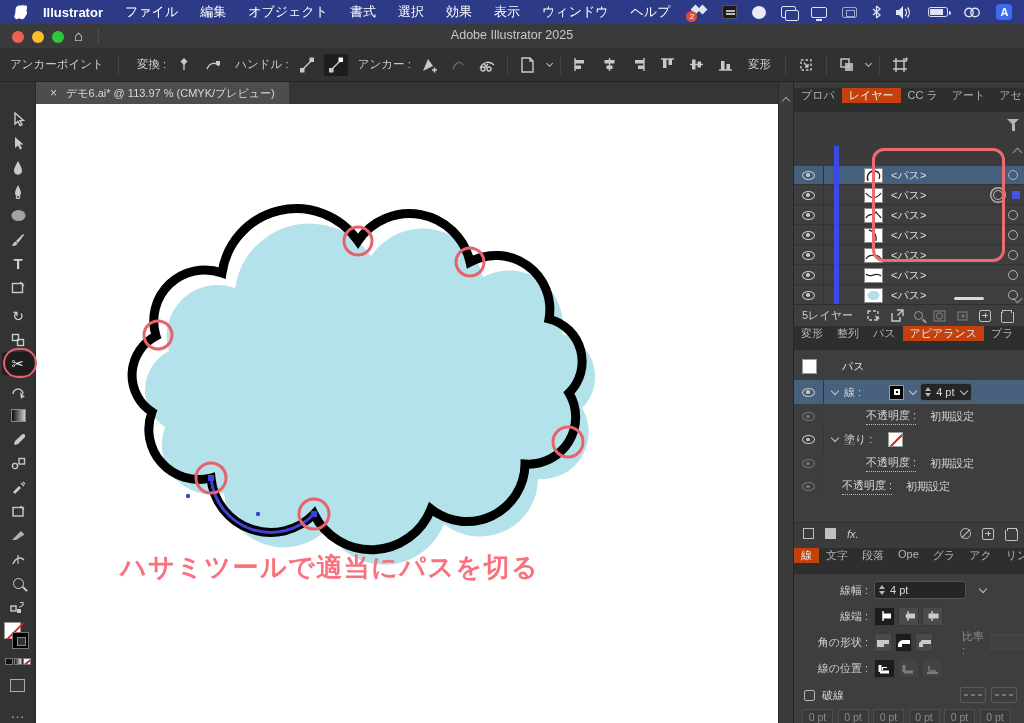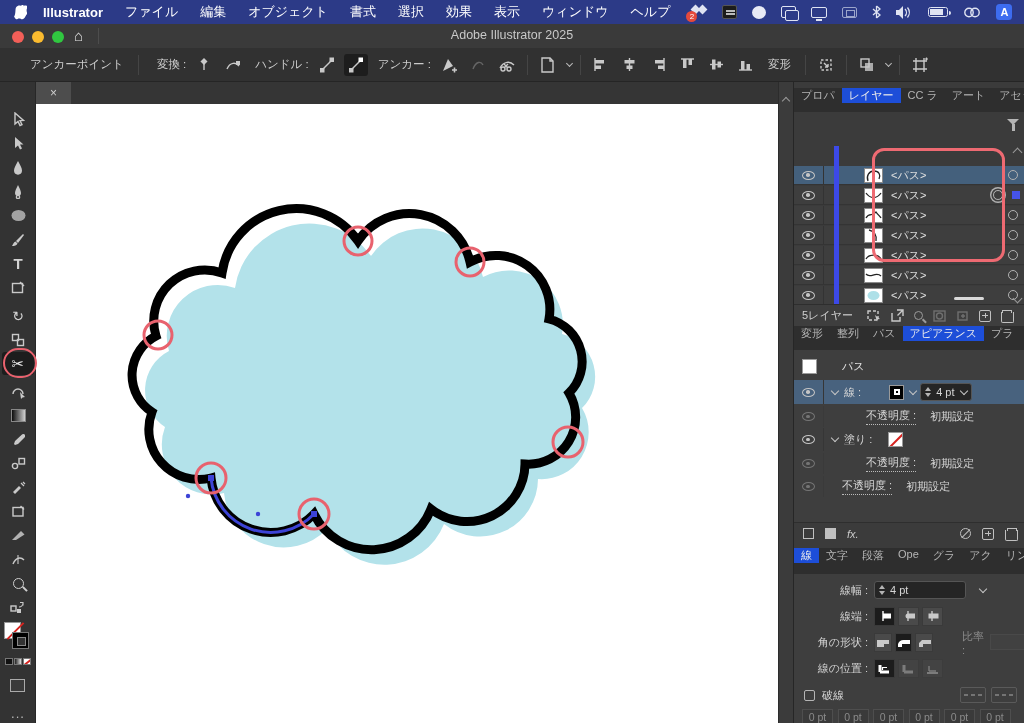--- a/index.html
+++ b/index.html
@@ -60,21 +60,21 @@
   .tl.yel { left:32px; background:#fbbb2f; }
   .tl.grn { left:52px; background:#30c740; }
   .home { position:absolute; left:74px; top:3px; color:#e3e3e3; font-size:15px; }
   #titlebar .title { position:absolute; left:0; right:0; top:4px; text-align:center;
     color:#c9c9c9; font-size:12.5px; }
   .tb-div { position:absolute; left:98px; top:4px; width:1px; height:16px; background:#4d4d4d; }
 
   
   #controlbar { position:absolute; left:0; top:48px; width:1024px; height:34px;
     background:#313131; border-bottom:1px solid #252525; display:flex;
-    align-items:center; color:#cfcfcf; font-size:11.5px; z-index:28;padding-left:20px; }
+    align-items:center; color:#cfcfcf; font-size:11.5px; z-index:28; }
   #controlbar .lbl { margin:0 6px 0 10px; white-space:nowrap; }
   #controlbar .grp { display:flex; align-items:center; gap:5px; }
   .cdiv { width:1px; height:20px; background:#454545; margin:0 8px; }
   .cbtn { width:24px; height:22px; display:flex; align-items:center; justify-content:center;
     border-radius:3px; }
   .cbtn.on { background:#1d1d1d; }
   .cbtn.dim { opacity:.35; }
   .cbtn svg { display:block; }
   .ddchev { width:5px; height:5px; border-right:1.4px solid #bbb;
     border-bottom:1.4px solid #bbb; transform:rotate(45deg); margin-left:2px; margin-top:-2px; }
@@ -134,21 +134,21 @@
     border-left:1.5px solid #9a9a9a; border-top:1.5px solid #9a9a9a; transform:rotate(45deg); }
 
   
   #sidebar { position:absolute; left:793px; top:82px; width:231px; height:641px;
     background:#3b3b3b; border-left:1px solid #262626; color:#d6d6d6; font-size:11px;
     z-index:22; }
   .tabstrip { position:absolute; left:0; width:231px; height:24px; background:#2e2e2e;
     display:flex; align-items:flex-start; }
   .tabstrip .tab { padding:0 7px; display:flex; align-items:center; color:#b5b5b5;
     white-space:nowrap; font-size:11px; }
-  .tabstrip .tab.active { background:#1d4ed8; color:#ececec; }
+  .tabstrip .tab.active { background:#c2410c; color:#ececec; }
   .hamb { width:13px; height:2px; background:#b5b5b5; position:relative; align-self:center;
     margin:0 8px 0 auto; }
   .hamb::before,.hamb::after { content:""; position:absolute; left:0; width:13px; height:2px;
     background:#b5b5b5; }
   .hamb::before { top:-4px; } .hamb::after { top:4px; }
 
   
   #searchrow { position:absolute; left:0; top:30px; width:231px; height:28px; }
   #searchbox { position:absolute; left:8px; top:3px; width:192px; height:21px;
     background:#262626; border:1px solid #1d1d1d; border-radius:3px; display:flex;
@@ -466,20 +466,21 @@
           <path d="M4 1 v14 M12 1 v14 M1 4 h14 M1 12 h14"></path>
           <path d="M13 2 h3 M14.5 0.5 v3" stroke-width="1.2"></path>
         </svg>
     </span>
   </span>
 </div>
 
 <div id="tabbar">
   <div id="doctab">
     <span class="x">×</span>
+    <span>デモ6.ai* @ 113.97 % (CMYK/プレビュー)</span>
   </div>
 </div>
 
 <div id="toolbar">
   <span class="tool" style="top:26px">
     <svg class="icon" width="13" height="15">
         <path d="M3 1 L3 12 L6 9.4 L8 13.5 L10 12.6 L8 8.6 L11.5 8.4 Z"></path>
       </svg>
   </span>
   <span class="tool" style="top:50px">
@@ -606,20 +607,21 @@
     </g>
     <g fill="none" stroke="#e8626e" stroke-width="3">
       <circle cx="322" cy="137" r="14"></circle>
       <circle cx="434" cy="158" r="14"></circle>
       <circle cx="122" cy="231" r="14"></circle>
       <circle cx="532" cy="338" r="15"></circle>
       <circle cx="278" cy="410" r="15"></circle>
       <circle cx="175" cy="374" r="15"></circle>
     </g>
   </svg>
+  <div id="annotation">ハサミツールで適当にパスを切る</div>
 </div>
 
 <div id="gutter">
     <span class="up"></span>
   </div>
 
 <div id="sidebar">
 
   <div class="tabstrip" style="top:6px">
     <span class="tab">プロパ</span>

